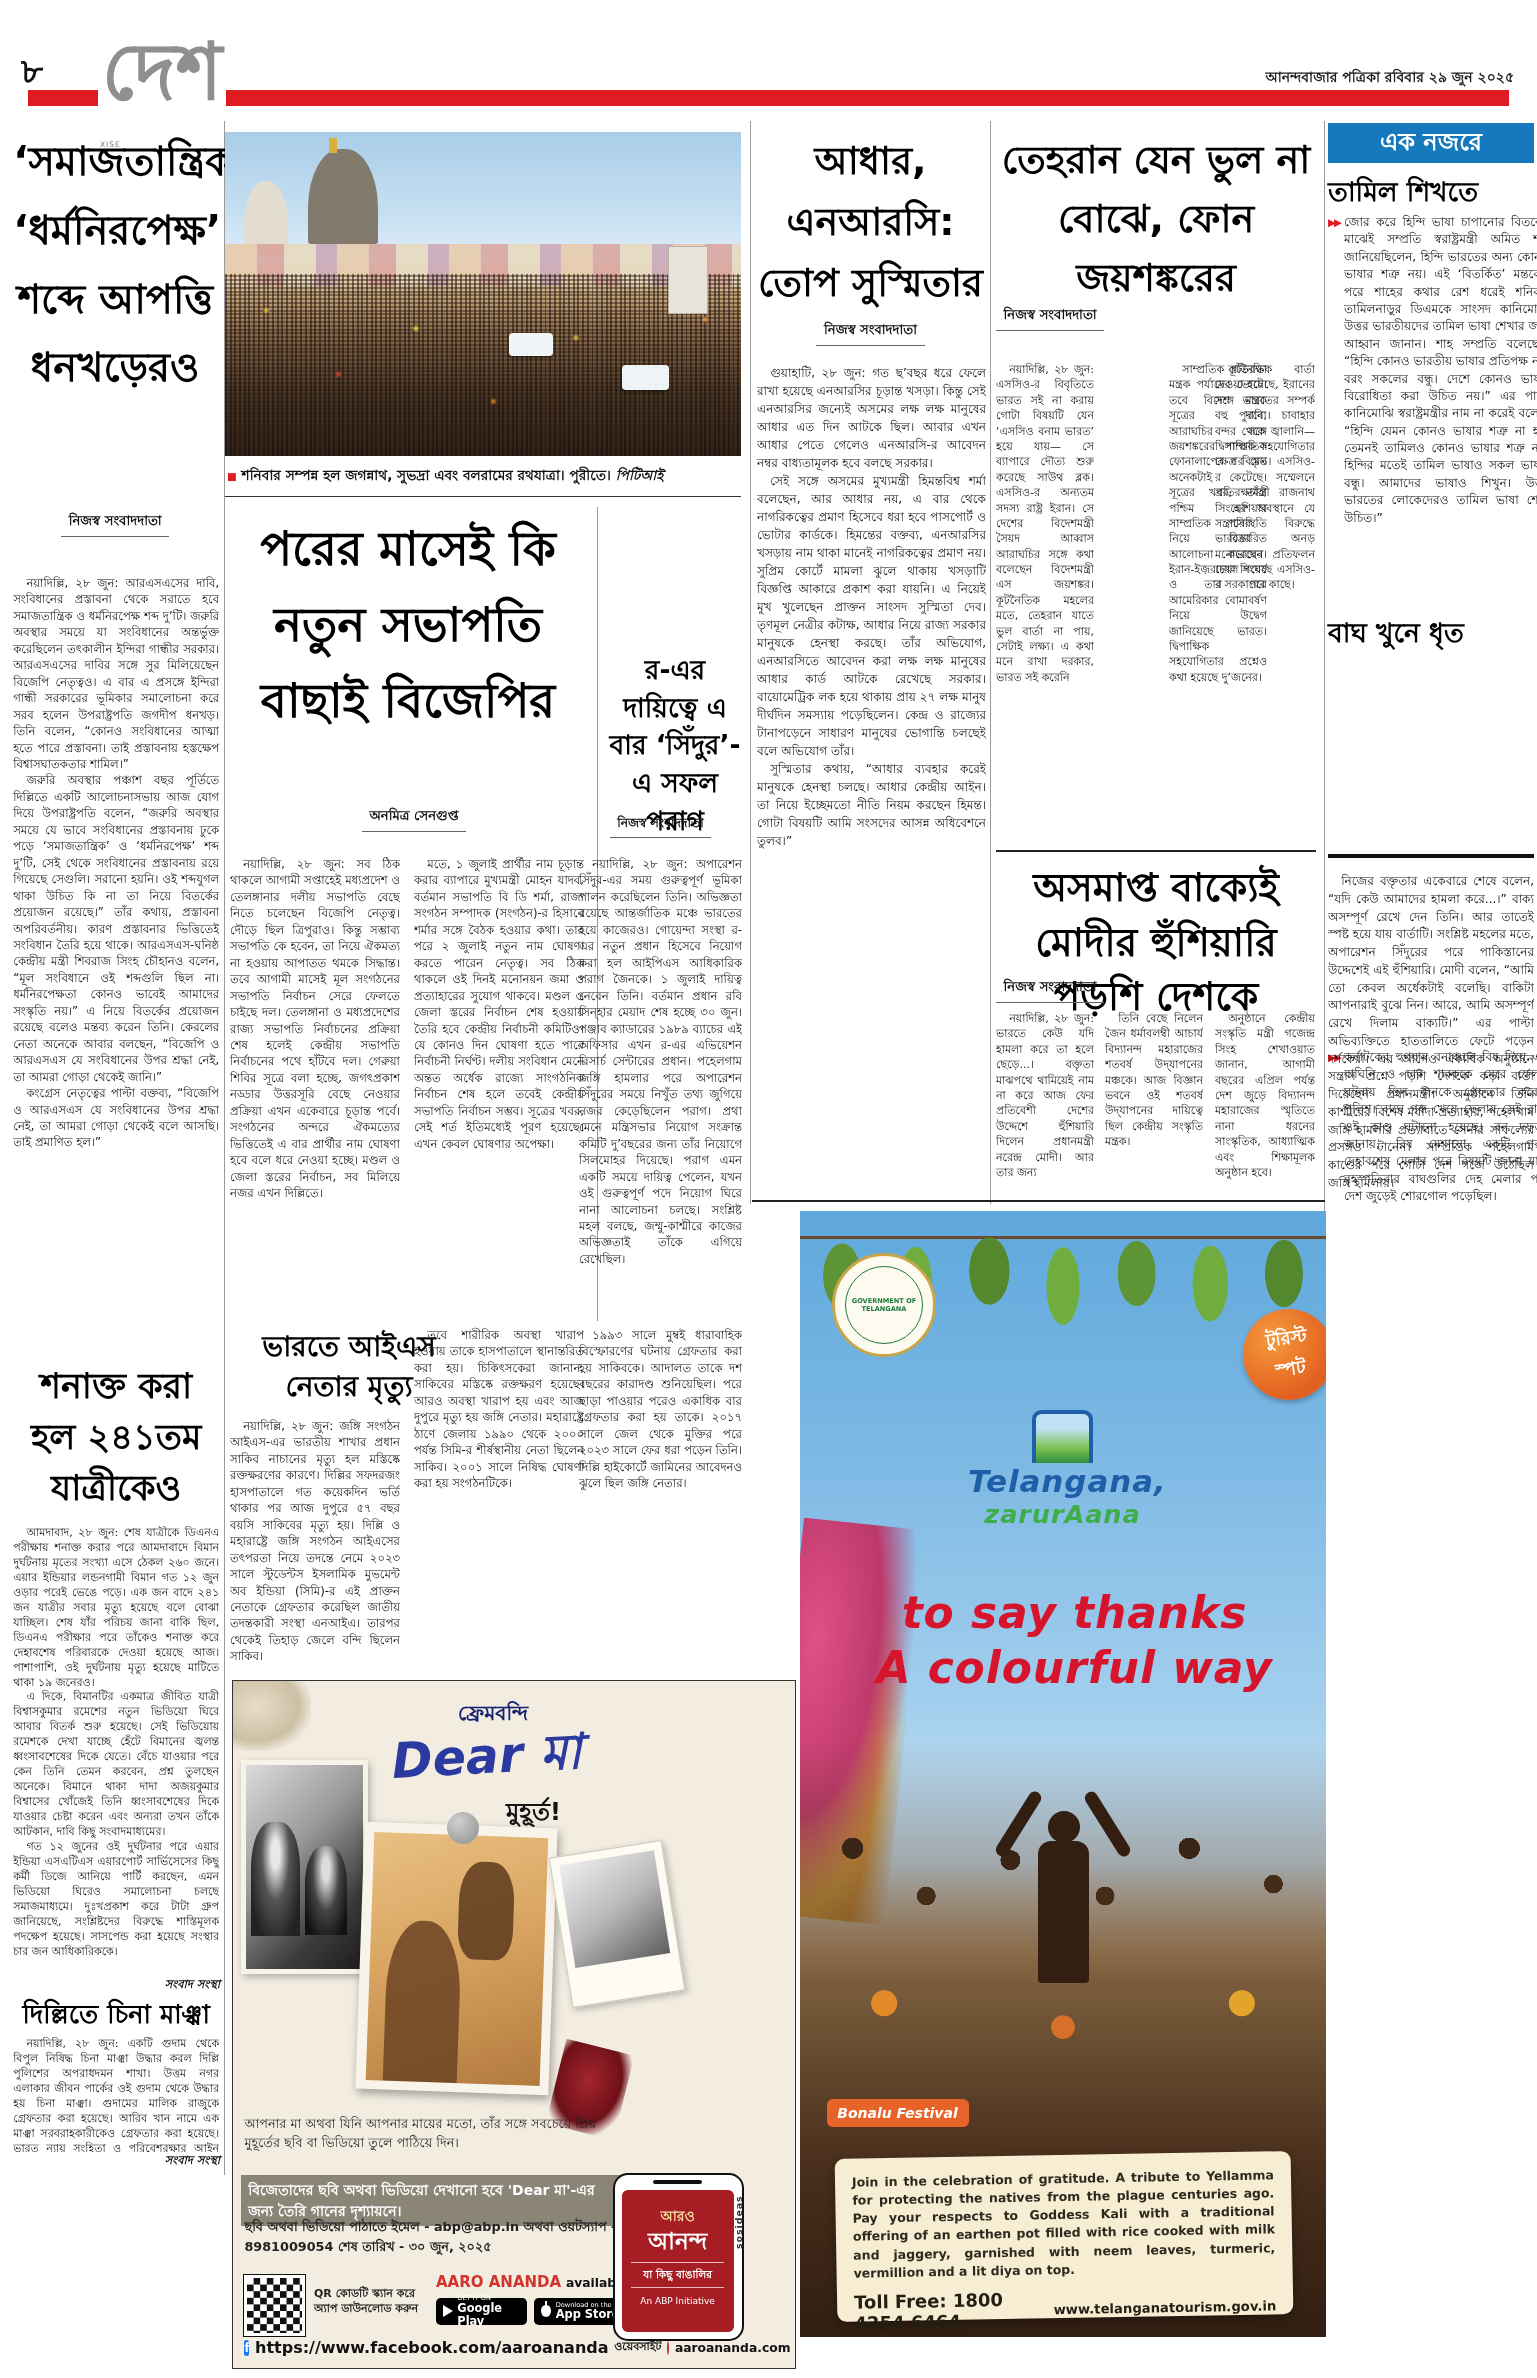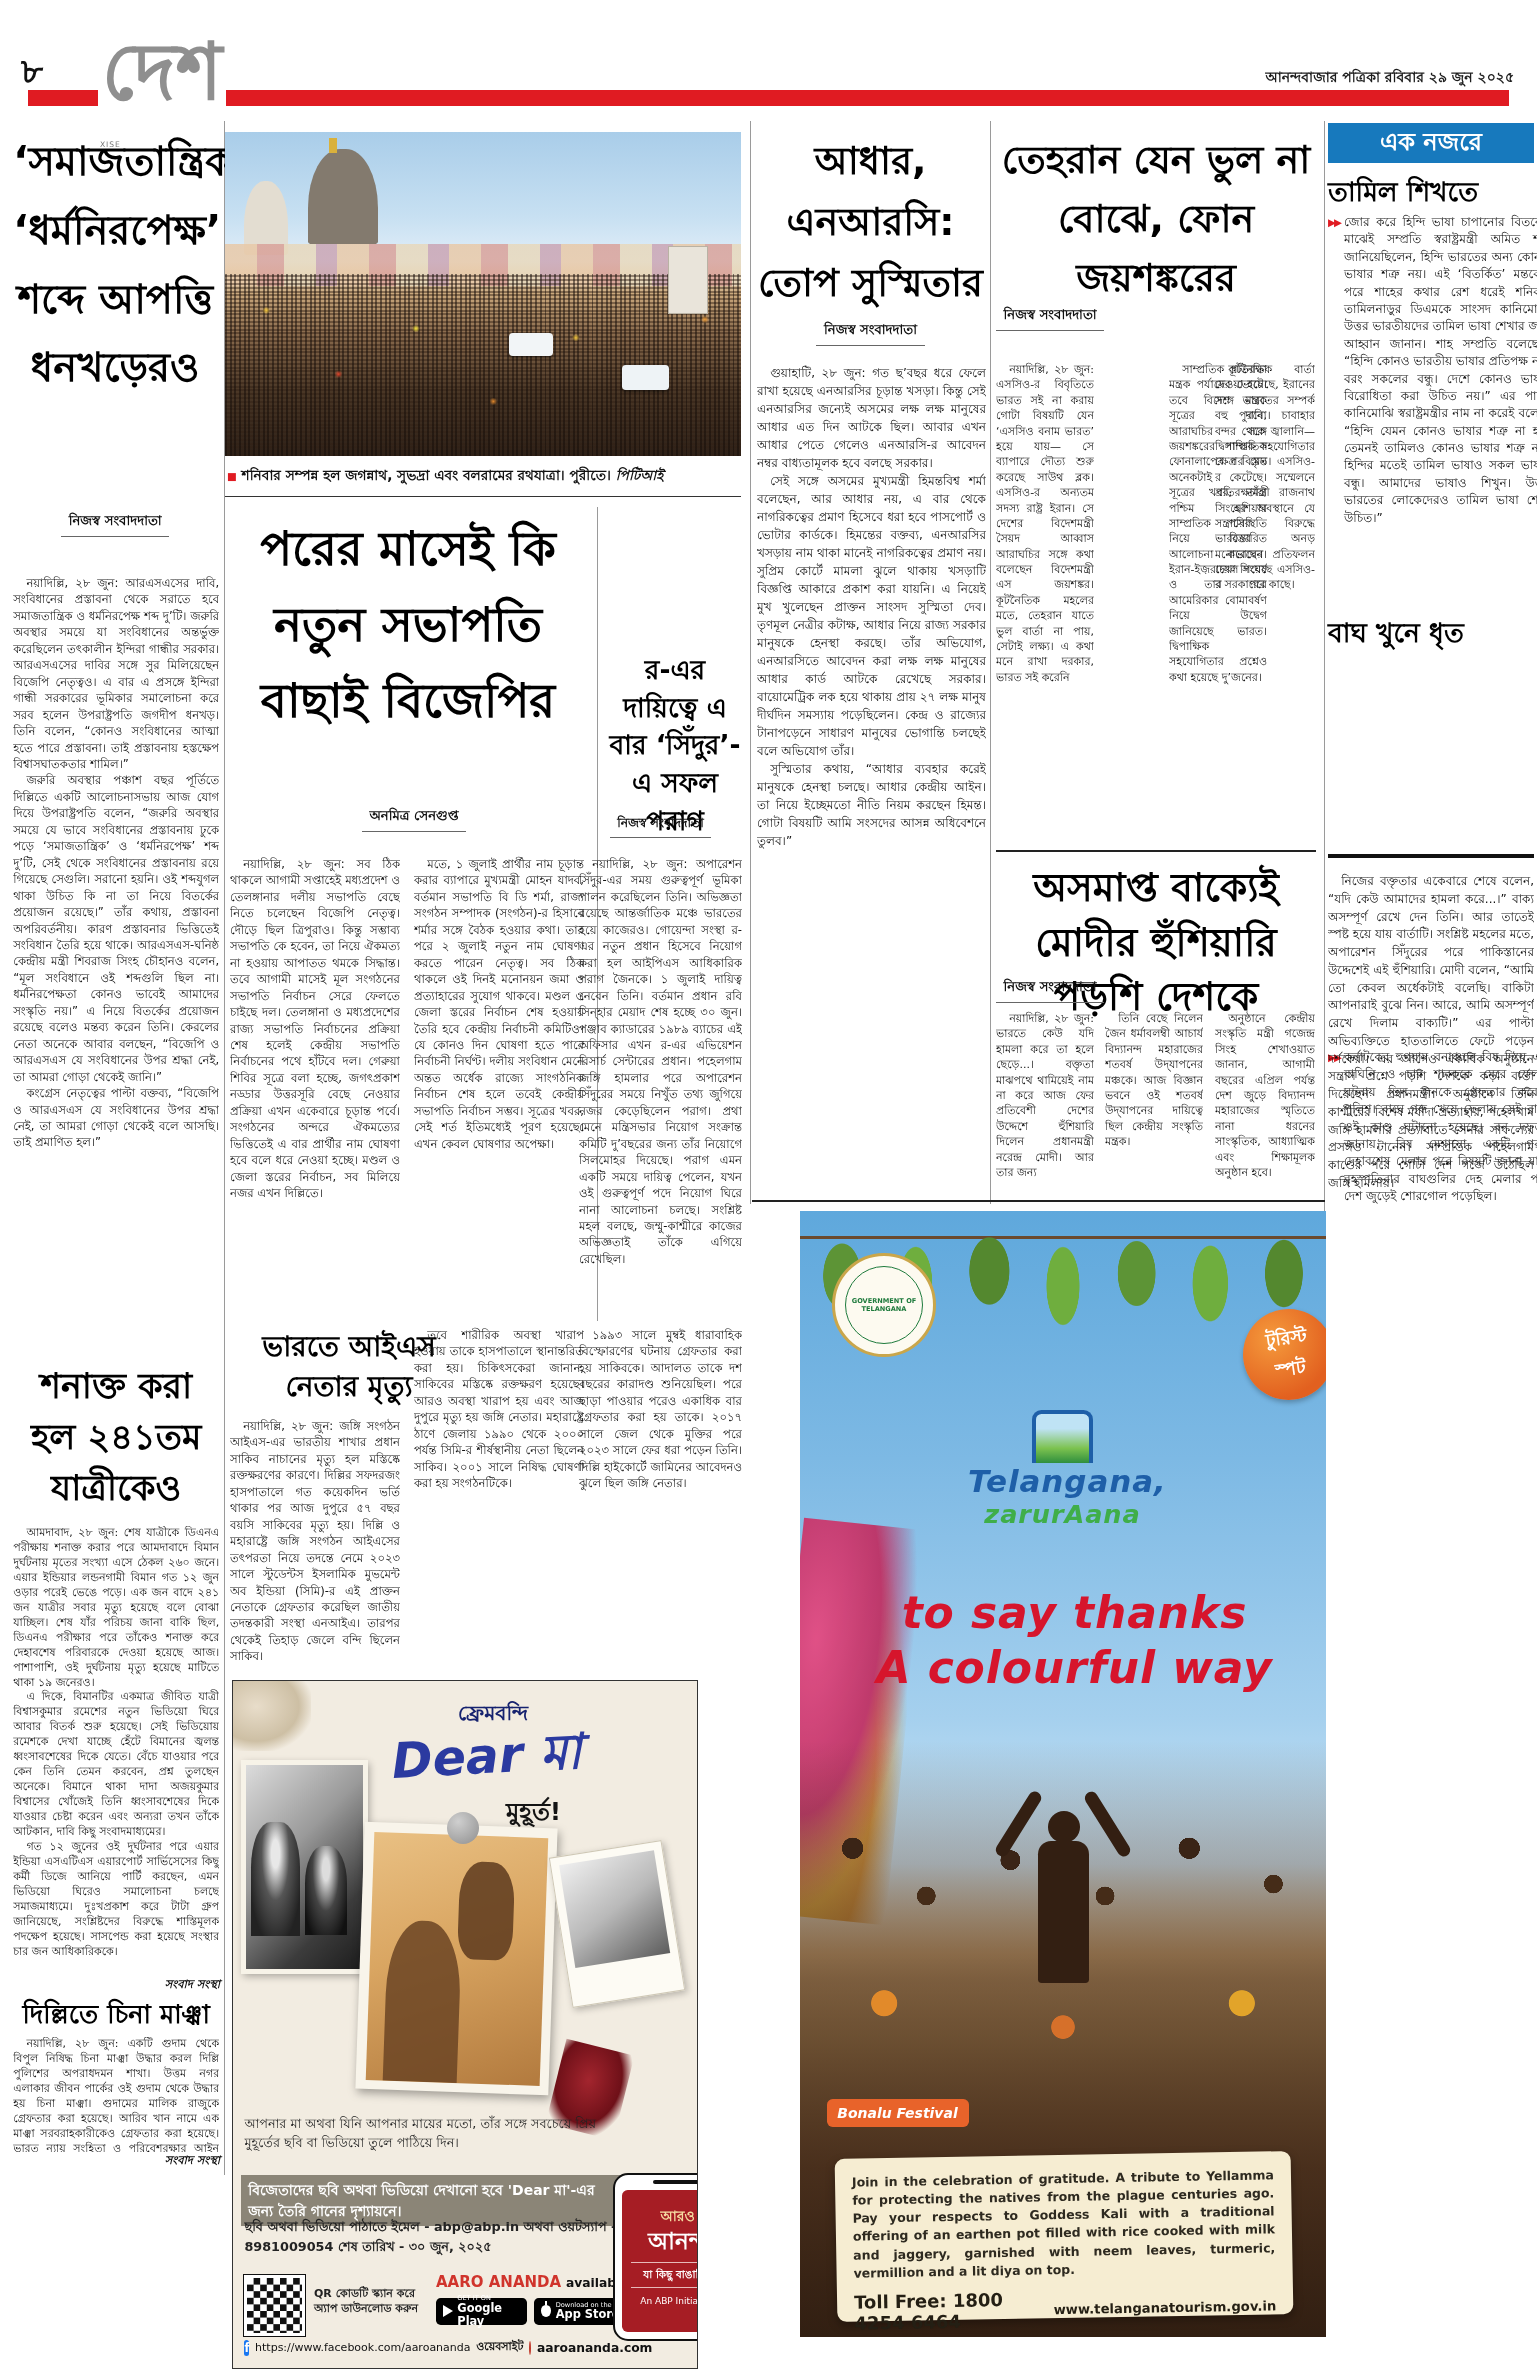--- a/index.html
+++ b/index.html
@@ -193,21 +193,21 @@
       </div>
     <div class="abs" style="left:36px;top:944px;width:456px;height:163px;background:#f6edd2;border-radius:9.5px;transform:rotate(-1deg);box-shadow:0 3.8px 9.5px rgba(0,0,0,.35);padding:15px 17px;box-sizing:border-box;">
       <div style="font-size:12.5px;line-height:1.45;color:#2e2a20;text-align:justify;font-weight:600;">Join in the celebration of gratitude. A tribute to Yellamma for protecting the natives from the plague centuries ago. Pay your respects to Goddess Kali with a traditional offering of an earthen pot filled with rice cooked with milk and jaggery, garnished with neem leaves, turmeric, vermillion and a lit diya on top.</div>
       <div style="display:flex;justify-content:space-between;align-items:center;margin-top:9.5px;">
         <span style="font-size:18px;font-weight:800;color:#241f14;">Toll Free: 1800 4254 6464</span>
         <span style="font-size:13.2px;font-weight:800;color:#241f14;">www.telanganatourism.gov.in</span>
       </div>
     </div>
   </div>
 
-  <div class="abs" style="left:232px;top:1680px;width:466px;height:689px;background:#f2ece1;border:0.9px solid #333;box-sizing:border-box;overflow:hidden;">
+  <div class="abs" style="left:232px;top:1680px;width:564px;height:689px;background:#f2ece1;border:0.9px solid #333;box-sizing:border-box;overflow:hidden;">
     <div class="abs" style="left:-13.2px;top:-11.4px;width:91px;height:81px;background:radial-gradient(ellipse at 40% 45%,#e8ddca 0%,#cdbfa4 55%,transparent 75%);"></div>
     <div class="abs" style="left:225px;top:17px;font-size:20px;font-weight:800;color:#16226f;">ফ্রেমবন্দি</div>
     <div class="abs" style="left:159px;top:38px;font-size:49px;font-style:italic;font-weight:700;color:#2b3aa0;transform:rotate(-3deg);">Dear মা</div>
     <div class="abs" style="left:273px;top:112px;font-size:24px;font-weight:800;color:#141414;">মুহূর্ত!</div>
     <div class="abs" style="left:7.6px;top:79px;width:117px;height:204px;background:linear-gradient(135deg,#dcdcdc 0%,#9a9a9a 40%,#3c3c3c 75%,#1c1c1c 100%);border:5.7px solid #f7f3e8;box-shadow:1.9px 2.8px 7.6px rgba(0,0,0,.3);">
       <div class="abs" style="left:5.7px;top:57px;width:49px;height:114px;background:radial-gradient(ellipse at 50% 28%,#e8e8e8 12%,#555 40%,#222 80%);border-radius:40% 40% 0 0;"></div>
       <div class="abs" style="left:59px;top:81px;width:42px;height:89px;background:radial-gradient(ellipse at 50% 26%,#ddd 12%,#444 45%,#111 85%);border-radius:42% 42% 0 0;"></div>
     </div>
     <div class="abs" style="left:127px;top:144px;width:193px;height:267px;background:#f8f4ea;padding:9.5px;box-sizing:border-box;transform:rotate(2deg);box-shadow:1.9px 3.8px 9.5px rgba(0,0,0,.35);">
       <div style="width:100%;height:100%;background:linear-gradient(160deg,#e9c083 0%,#d9a561 45%,#b27a3e 100%);position:relative;overflow:hidden;">
@@ -238,21 +238,21 @@
     </div>
     <div class="abs badge-store" style="left:301px;top:617px;width:95px;">
       <span class="apple"></span>
       <span>
           <div class="s1">Download on the</div>
           <div class="s2">App Store</div>
         </span>
     </div>
     <div class="abs" style="left:11.4px;top:657px;width:397px;display:flex;align-items:center;gap:5.7px;">
       <span style="width:16px;height:16px;border-radius:3.8px;background:#1877f2;color:#fff;font-weight:800;font-size:11.4px;display:inline-flex;align-items:center;justify-content:center;">f</span>
-      <span style="font-size:11px;font-weight:400;color:#111;">https://www.facebook.com/aaroananda</span>
+      <span style="font-size:16px;font-weight:700;color:#111;">https://www.facebook.com/aaroananda</span>
       <span style="font-size:11px;font-weight:700;color:#111;">ওয়েবসাইট</span>
       <span style="width:14px;height:14px;border-radius:50%;border:1.9px solid #c0392b;box-sizing:border-box;background:linear-gradient(90deg,transparent 45%,#c0392b 45% 55%,transparent 55%),linear-gradient(0deg,transparent 45%,#c0392b 45% 55%,transparent 55%);"></span>
       <span style="font-size:12.3px;font-weight:800;color:#111;">aaroananda.com</span>
     </div>
     <div class="abs" style="left:380px;top:492px;width:131px;height:168px;border:2.8px solid #111;border-radius:15px;background:#fff;box-sizing:border-box;">
       <div class="abs" style="left:38px;top:4.7px;width:49px;height:4.7px;border-radius:2.8px;background:#111;"></div>
       <div class="abs" style="left:6.6px;top:15px;width:112px;height:142px;background:#a61d24;border-radius:5.7px;color:#fff;text-align:center;overflow:hidden;">
         <div style="margin-top:15px;font-size:14px;font-weight:700;color:#f5d9a0;">আরও</div>
         <div style="font-size:23px;font-weight:800;color:#fff;line-height:1.1;">আনন্দ</div>
         <div style="margin:7.6px 9.5px 0;border-top:0.9px solid #e7b9b9;border-bottom:0.9px solid #e7b9b9;font-size:10.4px;font-weight:700;padding:3.8px 0;">যা কিছু বাঙালির</div>

